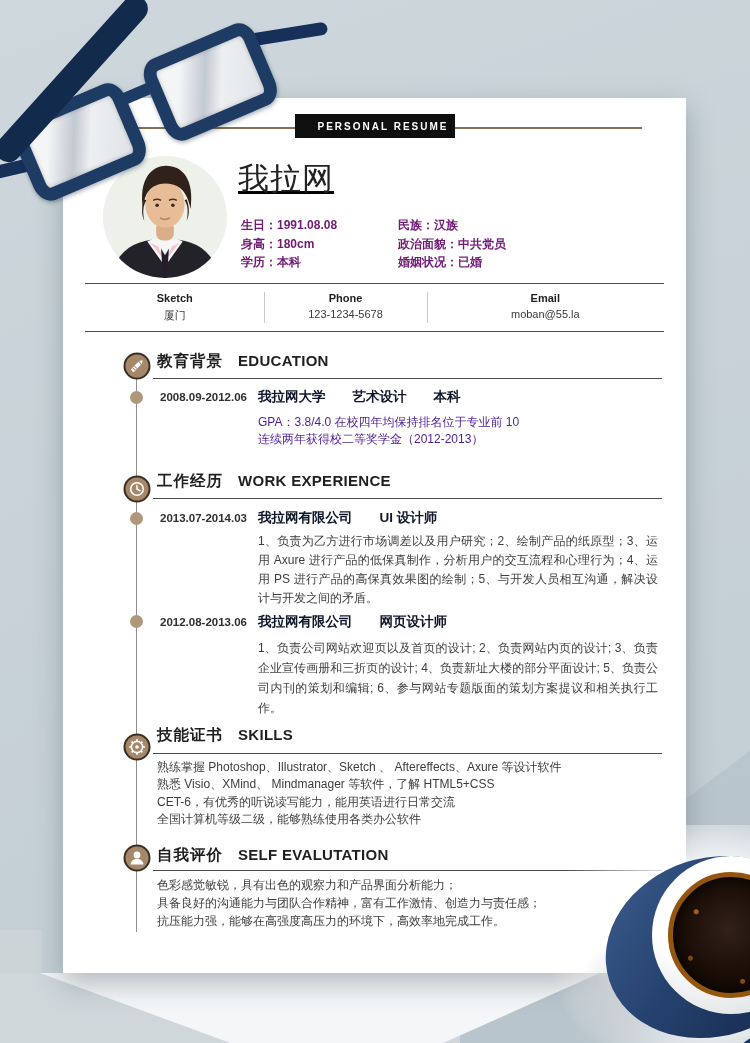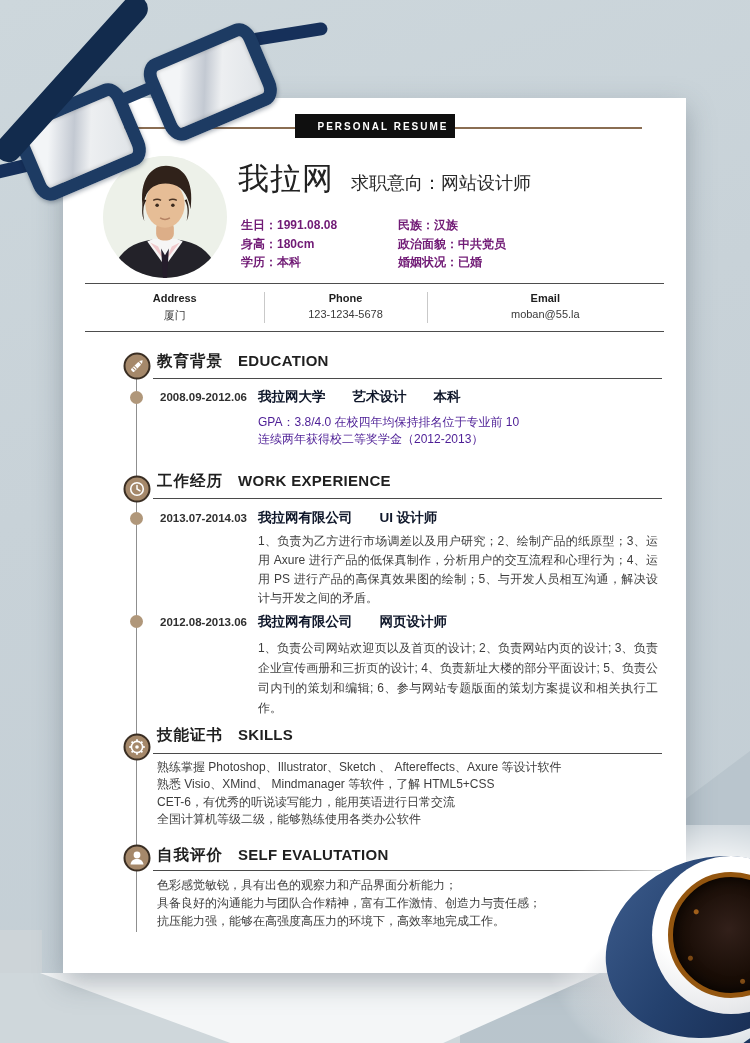--- a/index.html
+++ b/index.html
@@ -22,21 +22,21 @@
           box-shadow:0 10px 26px rgba(70,85,96,.38); z-index:1; }
   .top-line { position:absolute; left:22px; top:29px; width:557px; height:2px; background:#8a6d52; }
   .banner { position:absolute; left:232px; top:16px; width:160px; height:24px; background:#0f0f0f;
             display:flex; align-items:center; justify-content:center; z-index:2; }
   .banner span { color:#fff; font-size:10px; font-weight:700; letter-spacing:2px;margin-left:16px; }
 
   .photo { position:absolute; left:40px; top:58px; width:124px; height:122px; border-radius:50%;
            overflow:hidden; background:#edf1e9; }
   .photo svg { width:100%; height:100%; display:block; }
 
-  .name-row { position:absolute; left:175px; top:60px; display:flex; align-items:baseline; gap:17px; }
+  .name-row { position:absolute; left:175px; top:60px; display:flex; align-items:baseline; gap:17px;text-decoration:underline; }
   .name { font-size:31px; color:#222; letter-spacing:1px; }
   .objective { font-size:18px; color:#2a2a2a; }
 
   .info-grid { position:absolute; left:178px; top:119px; display:grid;
                grid-template-columns:157px auto; grid-auto-rows:18.5px; }
   .info-item { font-size:12px; font-weight:700; color:#701a75; white-space:nowrap; }
 
   .contact { position:absolute; left:22px; top:185px; width:579px; height:49px;
              border-top:1px solid #4d4d4d; border-bottom:1px solid #4d4d4d; display:flex; }
   .contact-col { position:relative; text-align:center; padding-top:8px; }
@@ -145,35 +145,34 @@
         <circle cx="54" cy="50" r="1.8" fill="#3a2a1e"></circle>
         <circle cx="70" cy="50" r="1.8" fill="#3a2a1e"></circle>
         <path d="M50,45 Q54,43 58,45" stroke="#4a3424" stroke-width="1.4" fill="none"></path>
         <path d="M66,45 Q70,43 74,45" stroke="#4a3424" stroke-width="1.4" fill="none"></path>
         <path d="M57,63 Q62,66 67,63" stroke="#b58263" stroke-width="1.5" fill="none"></path>
       </svg>
     </div>
 
     <div class="name-row">
       <span class="name">我拉网</span>
-      <span class="objective">求职意向：网站设计师</span>
     </div>
 
     <div class="info-grid">
       <div class="info-item"><span>生日：</span><span>1991.08.08</span></div>
       <div class="info-item"><span>民族：</span><span>汉族</span></div>
       <div class="info-item"><span>身高：</span><span>180cm</span></div>
       <div class="info-item"><span>政治面貌：</span><span>中共党员</span></div>
       <div class="info-item"><span>学历：</span><span>本科</span></div>
       <div class="info-item"><span>婚姻状况：</span><span>已婚</span></div>
     </div>
 
     <div class="contact">
       <div class="contact-col c1">
-        <div class="c-label">Address</div>
+        <div class="c-label">Sketch</div>
         <div class="c-value">厦门</div>
       </div>
       <div class="contact-col c2">
         <div class="c-label">Phone</div>
         <div class="c-value">123-1234-5678</div>
       </div>
       <div class="contact-col c3">
         <div class="c-label">Email</div>
         <div class="c-value">moban@55.la</div>
       </div>

